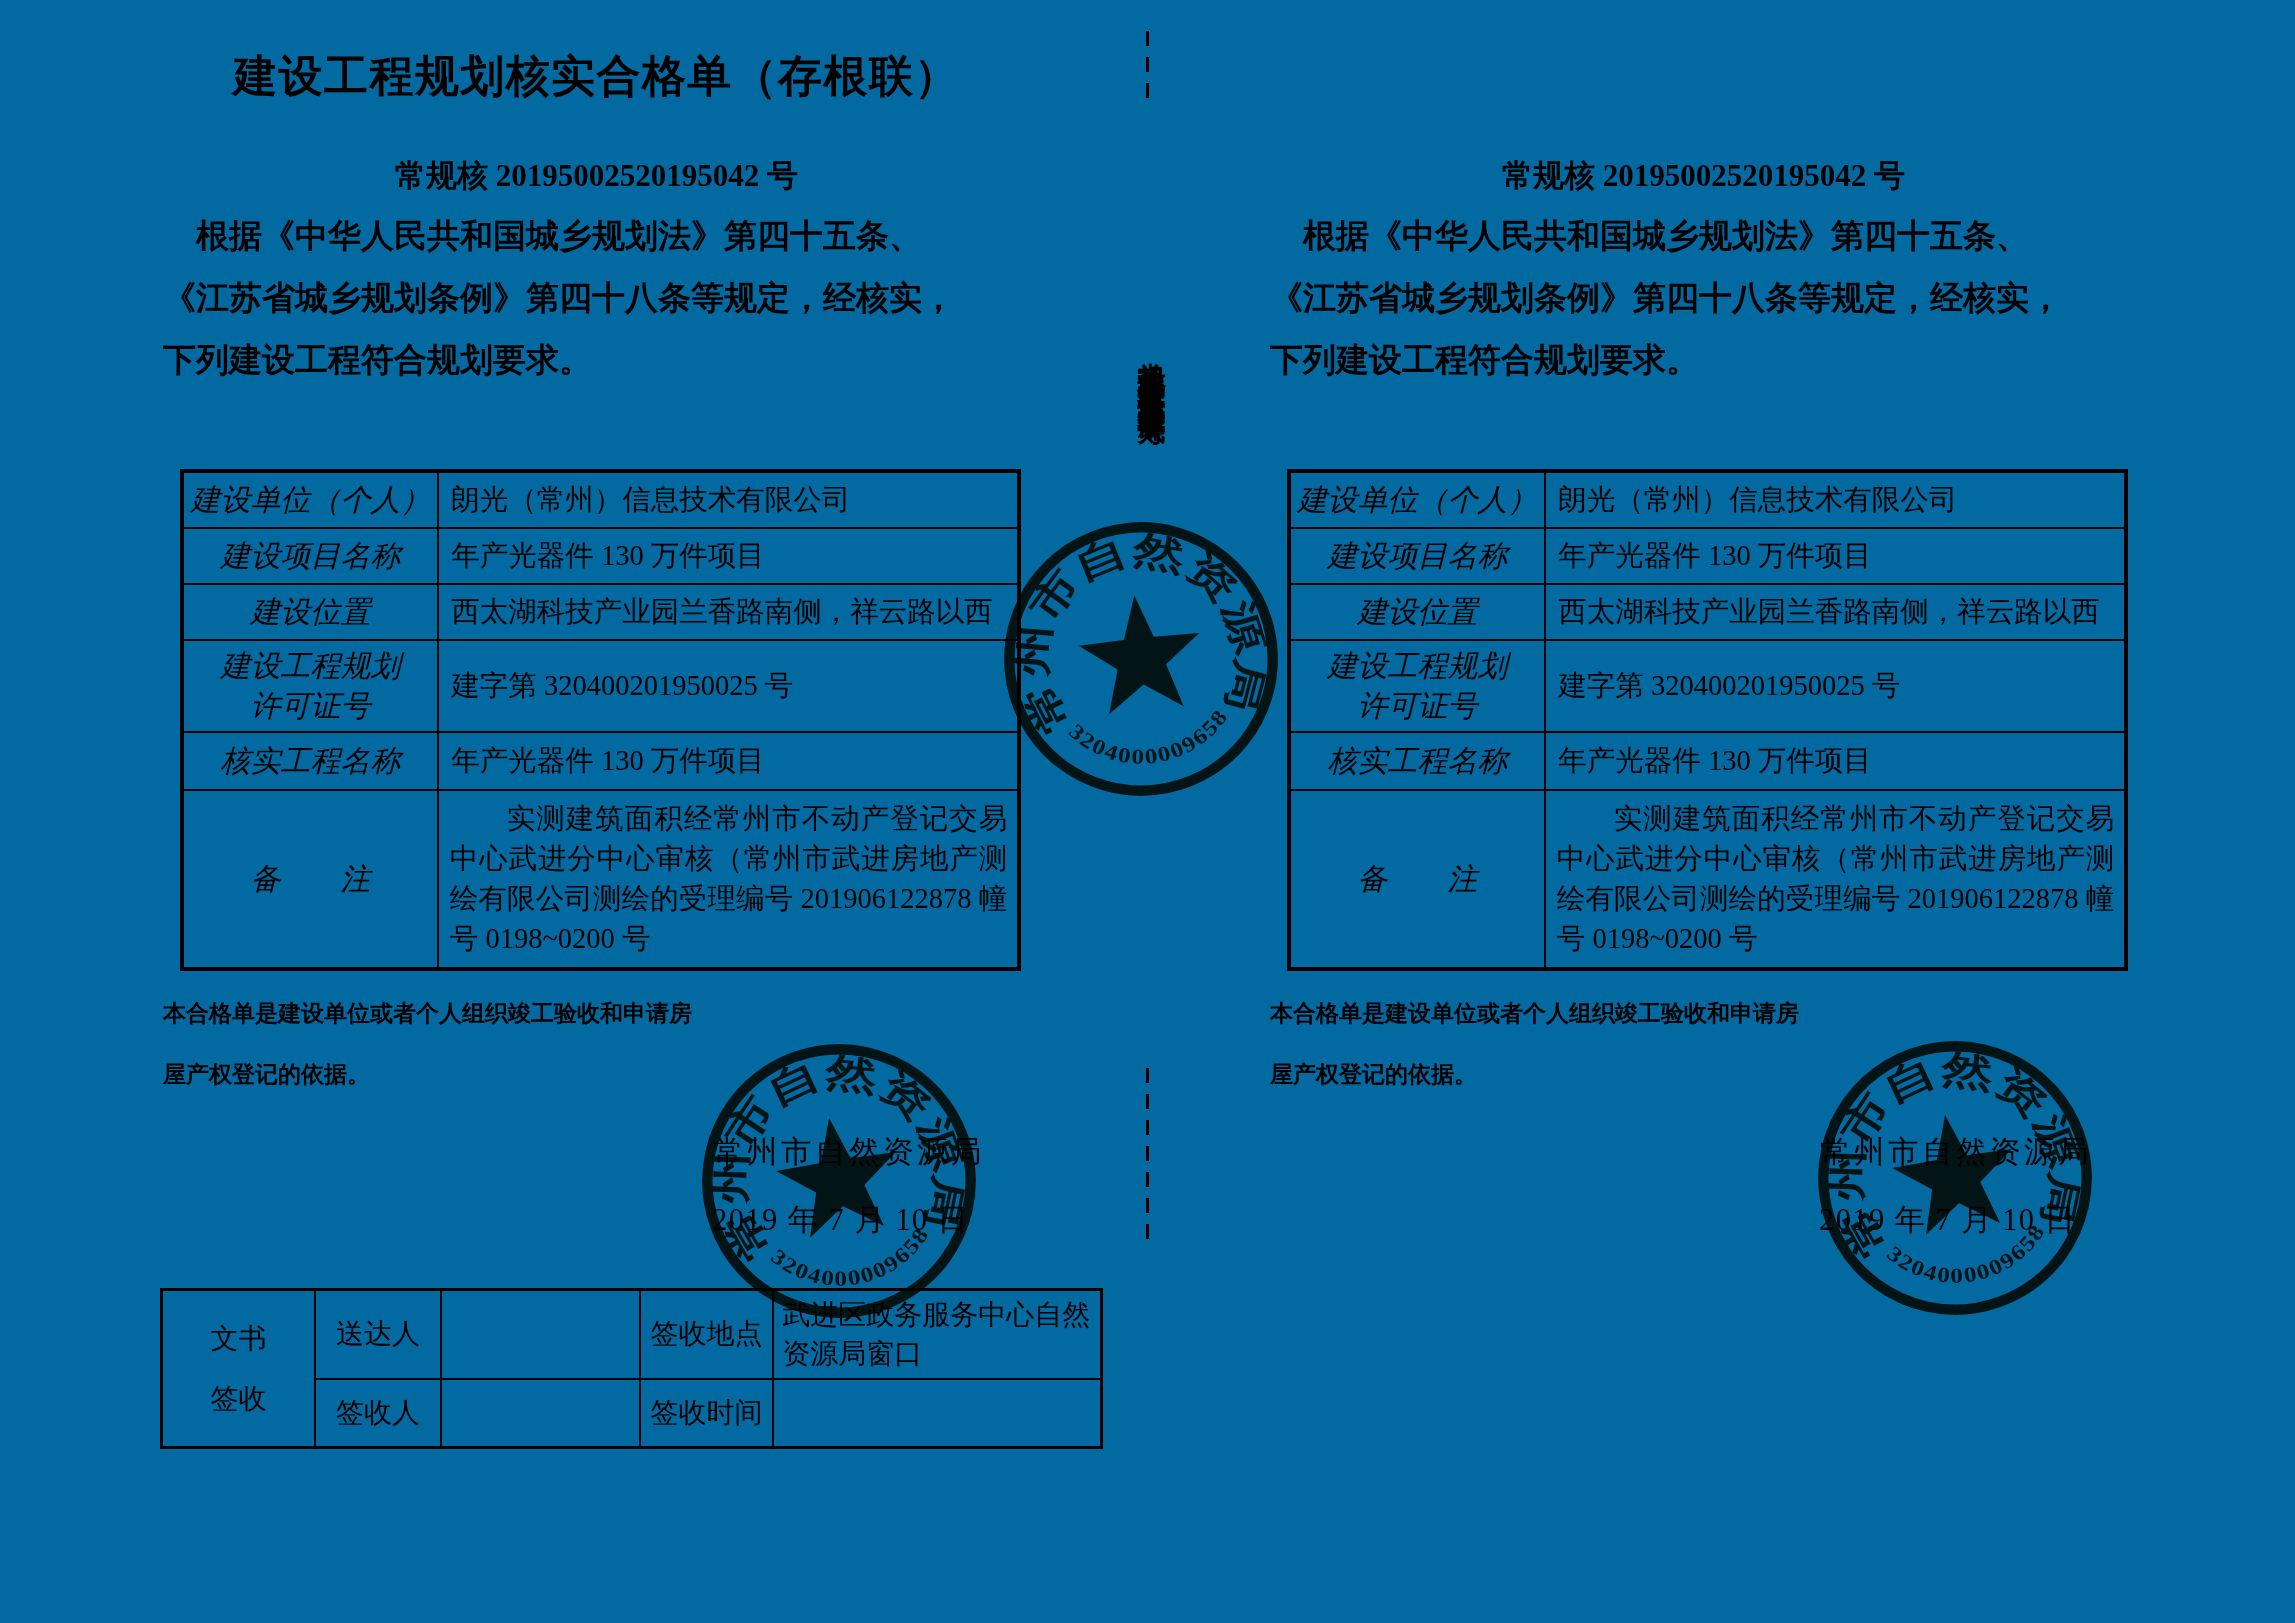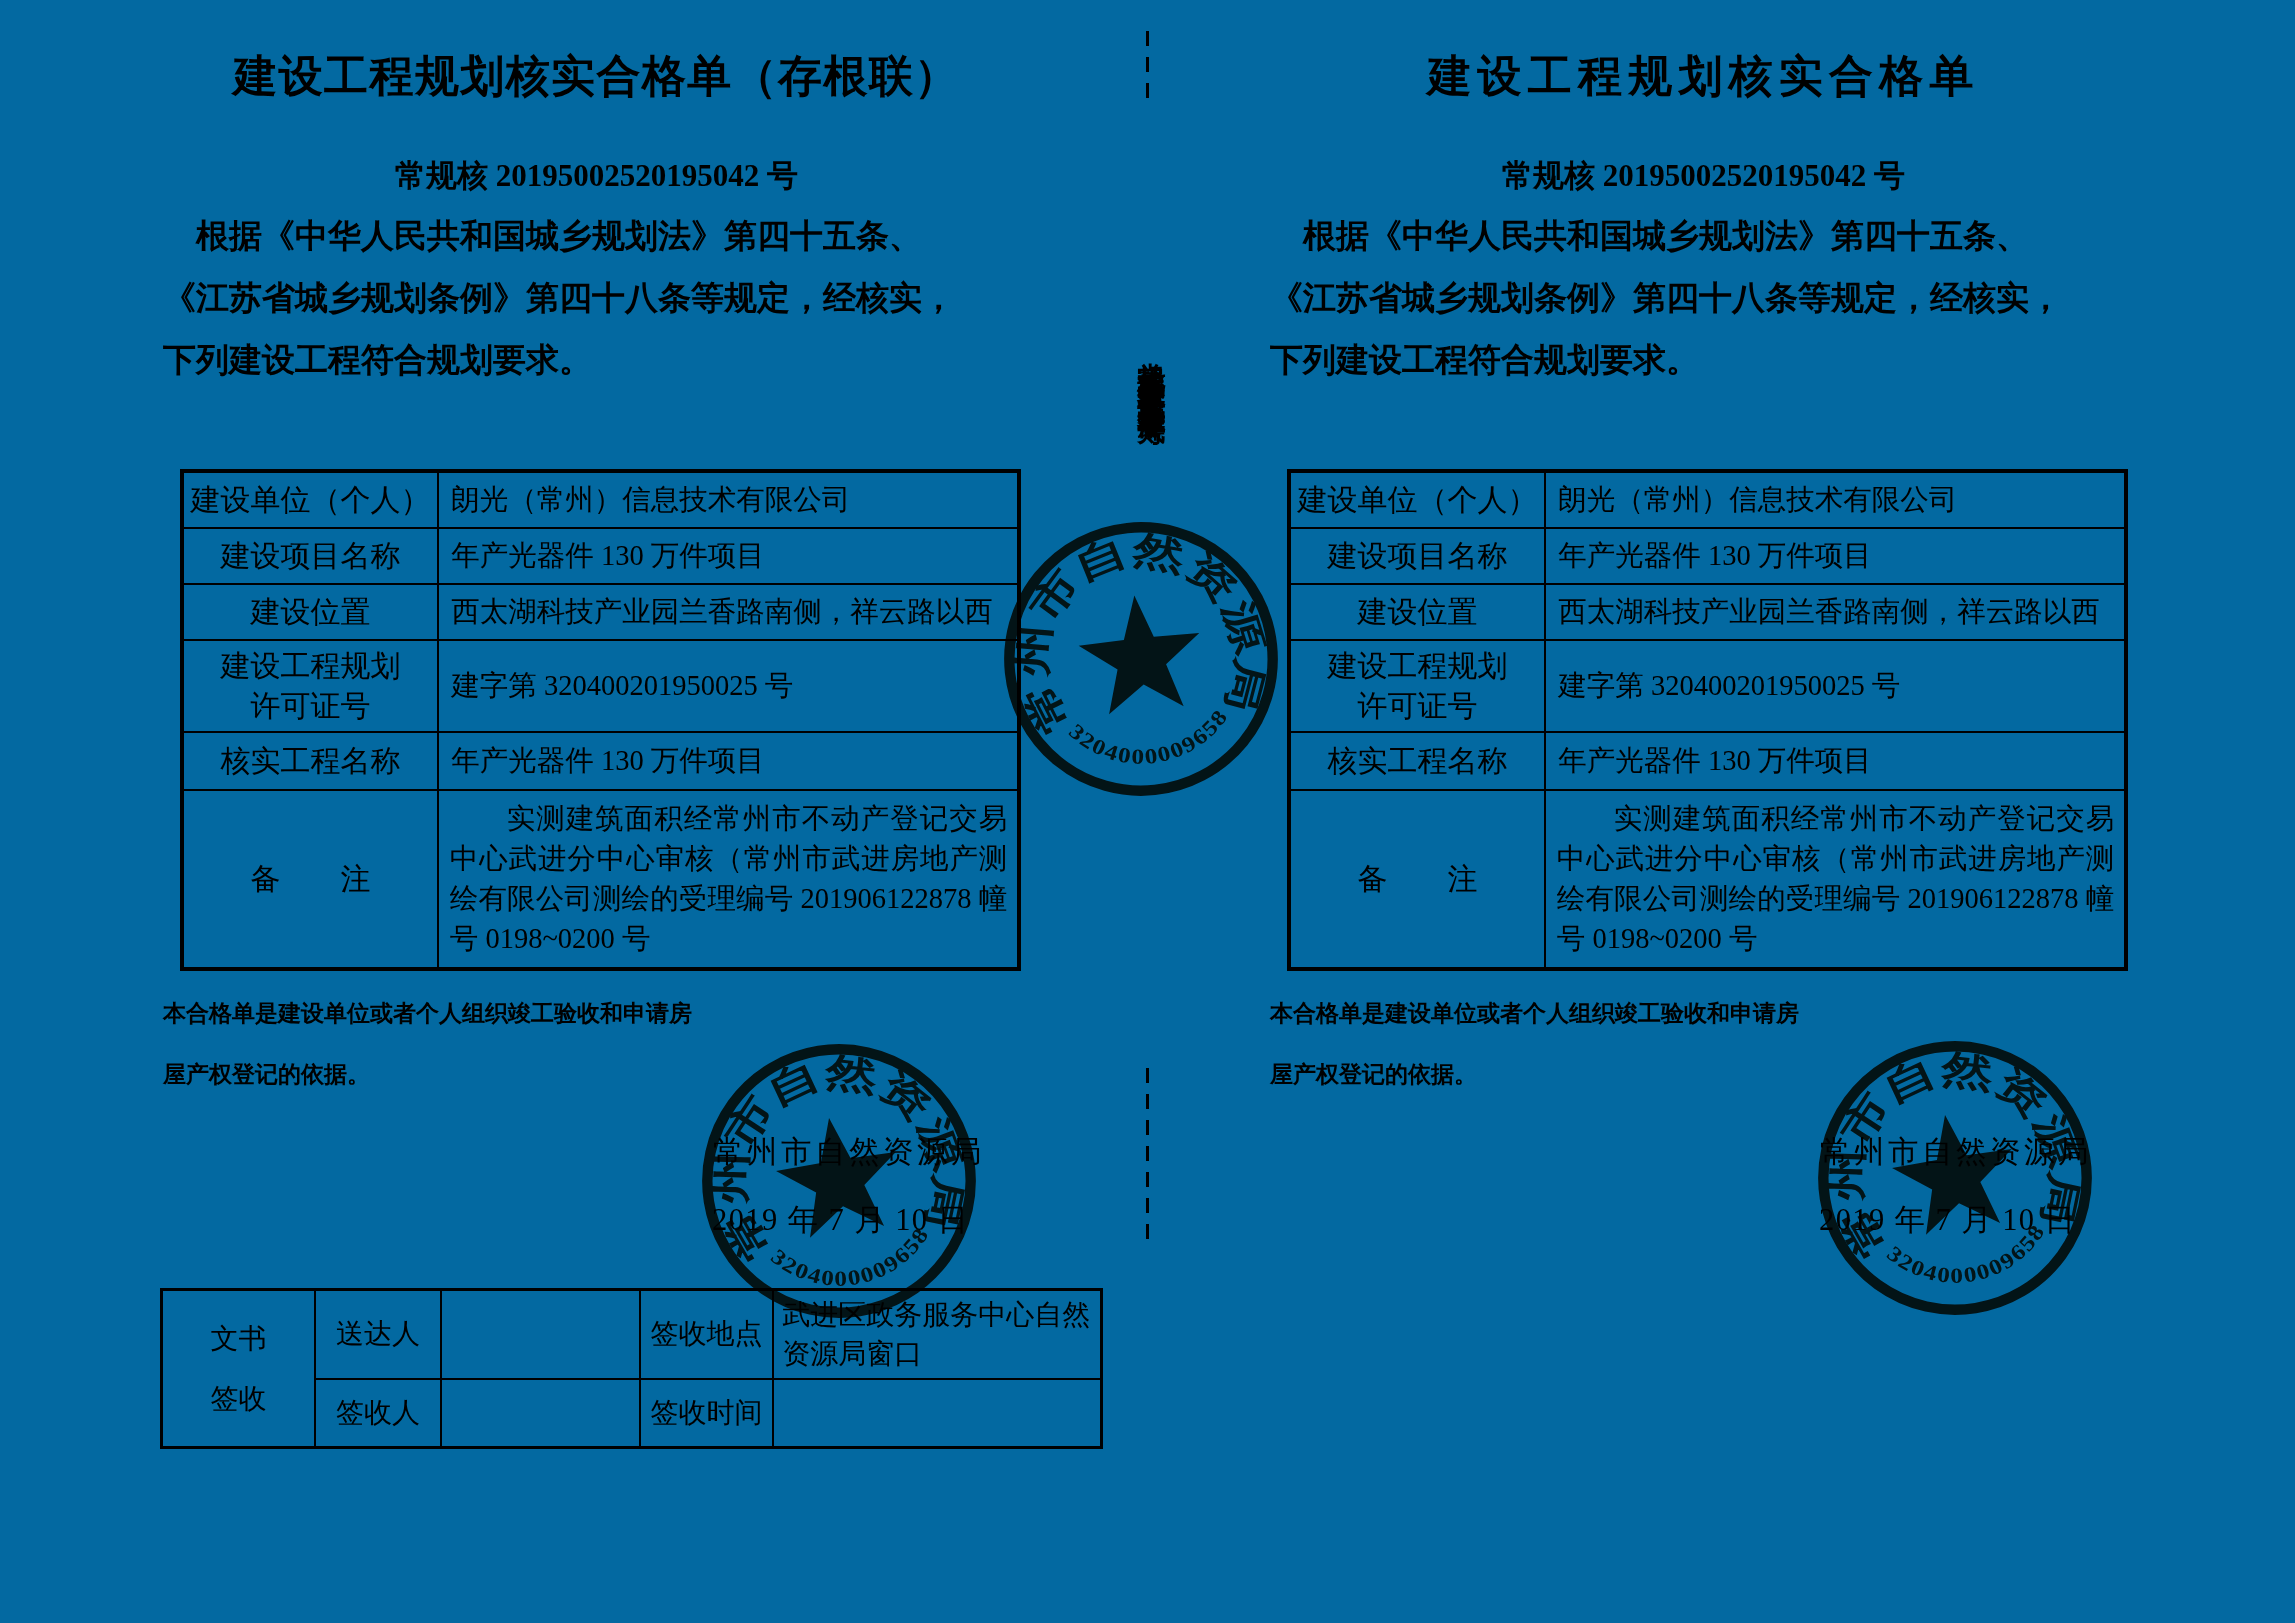--- a/index.html
+++ b/index.html
@@ -18,21 +18,21 @@
     font-size:31px;font-weight:bold;}
 
   .intro{position:absolute;top:205px;left:73px;width:923px;
     font-size:33px;font-weight:bold;line-height:62px;font-family:Liberation Serif, serif;}
   .intro .line1{text-indent:33px;}
 
   table.info-table{position:absolute;top:469px;left:90px;width:841px;
     border-collapse:collapse;table-layout:fixed;border:4.2px solid #000;}
   table.info-table td{border:2.8px solid #000;vertical-align:middle;}
   td.lbl{width:250px;text-align:center;white-space:pre-line;font-size:30px;
-    padding:2.8px 1.4px;line-height:1.35;}
+    padding:2.8px 1.4px;line-height:1.35;font-style:italic;}
   td.val{font-size:28.5px;padding:4.2px 8.3px 4.2px 12.5px;}
   td.remark{font-size:28.5px;line-height:1.4;text-align:justify;
     text-indent:57px;padding:8.3px 9.7px 8.3px 11px;vertical-align:middle;}
   tr.r1{height:57px;} tr.r2{height:56px;} tr.r3{height:56px;}
   tr.r4{height:92px;} tr.r5{height:58px;} tr.r6{height:127px;}
 
   .footer-para{position:absolute;top:983px;left:73px;width:930px;
     font-size:23px;font-weight:bold;line-height:61px;}
   .issuer{position:absolute;top:1132px;left:623px;font-size:30.5px;letter-spacing:3.5px;z-index:3;}
   .issue-date{position:absolute;top:1200px;left:622px;font-size:30.5px;letter-spacing:1.4px;z-index:3;}
@@ -149,21 +149,20 @@
       </tr>
     </tbody>
       </table>
   </div>
 
   <div class="divider-dash dash-top"></div>
   <div class="vertical-serial">常规核贰零壹玖伍零零贰伍贰零壹玖伍零肆贰号</div>
   <div class="divider-dash dash-bottom"></div>
 
   <div class="sheet sheet-right">
-    <div class="doc-title">建设工程规划核实合格单</div>
     <div class="doc-no">常规核 20195002520195042 号</div>
 
     <div class="intro">
       <div class="line1">根据《中华人民共和国城乡规划法》第四十五条、</div>
       <div>《江苏省城乡规划条例》第四十八条等规定，经核实，</div>
       <div>下列建设工程符合规划要求。</div>
     </div>
 
     <table class="info-table">
       <tbody>

